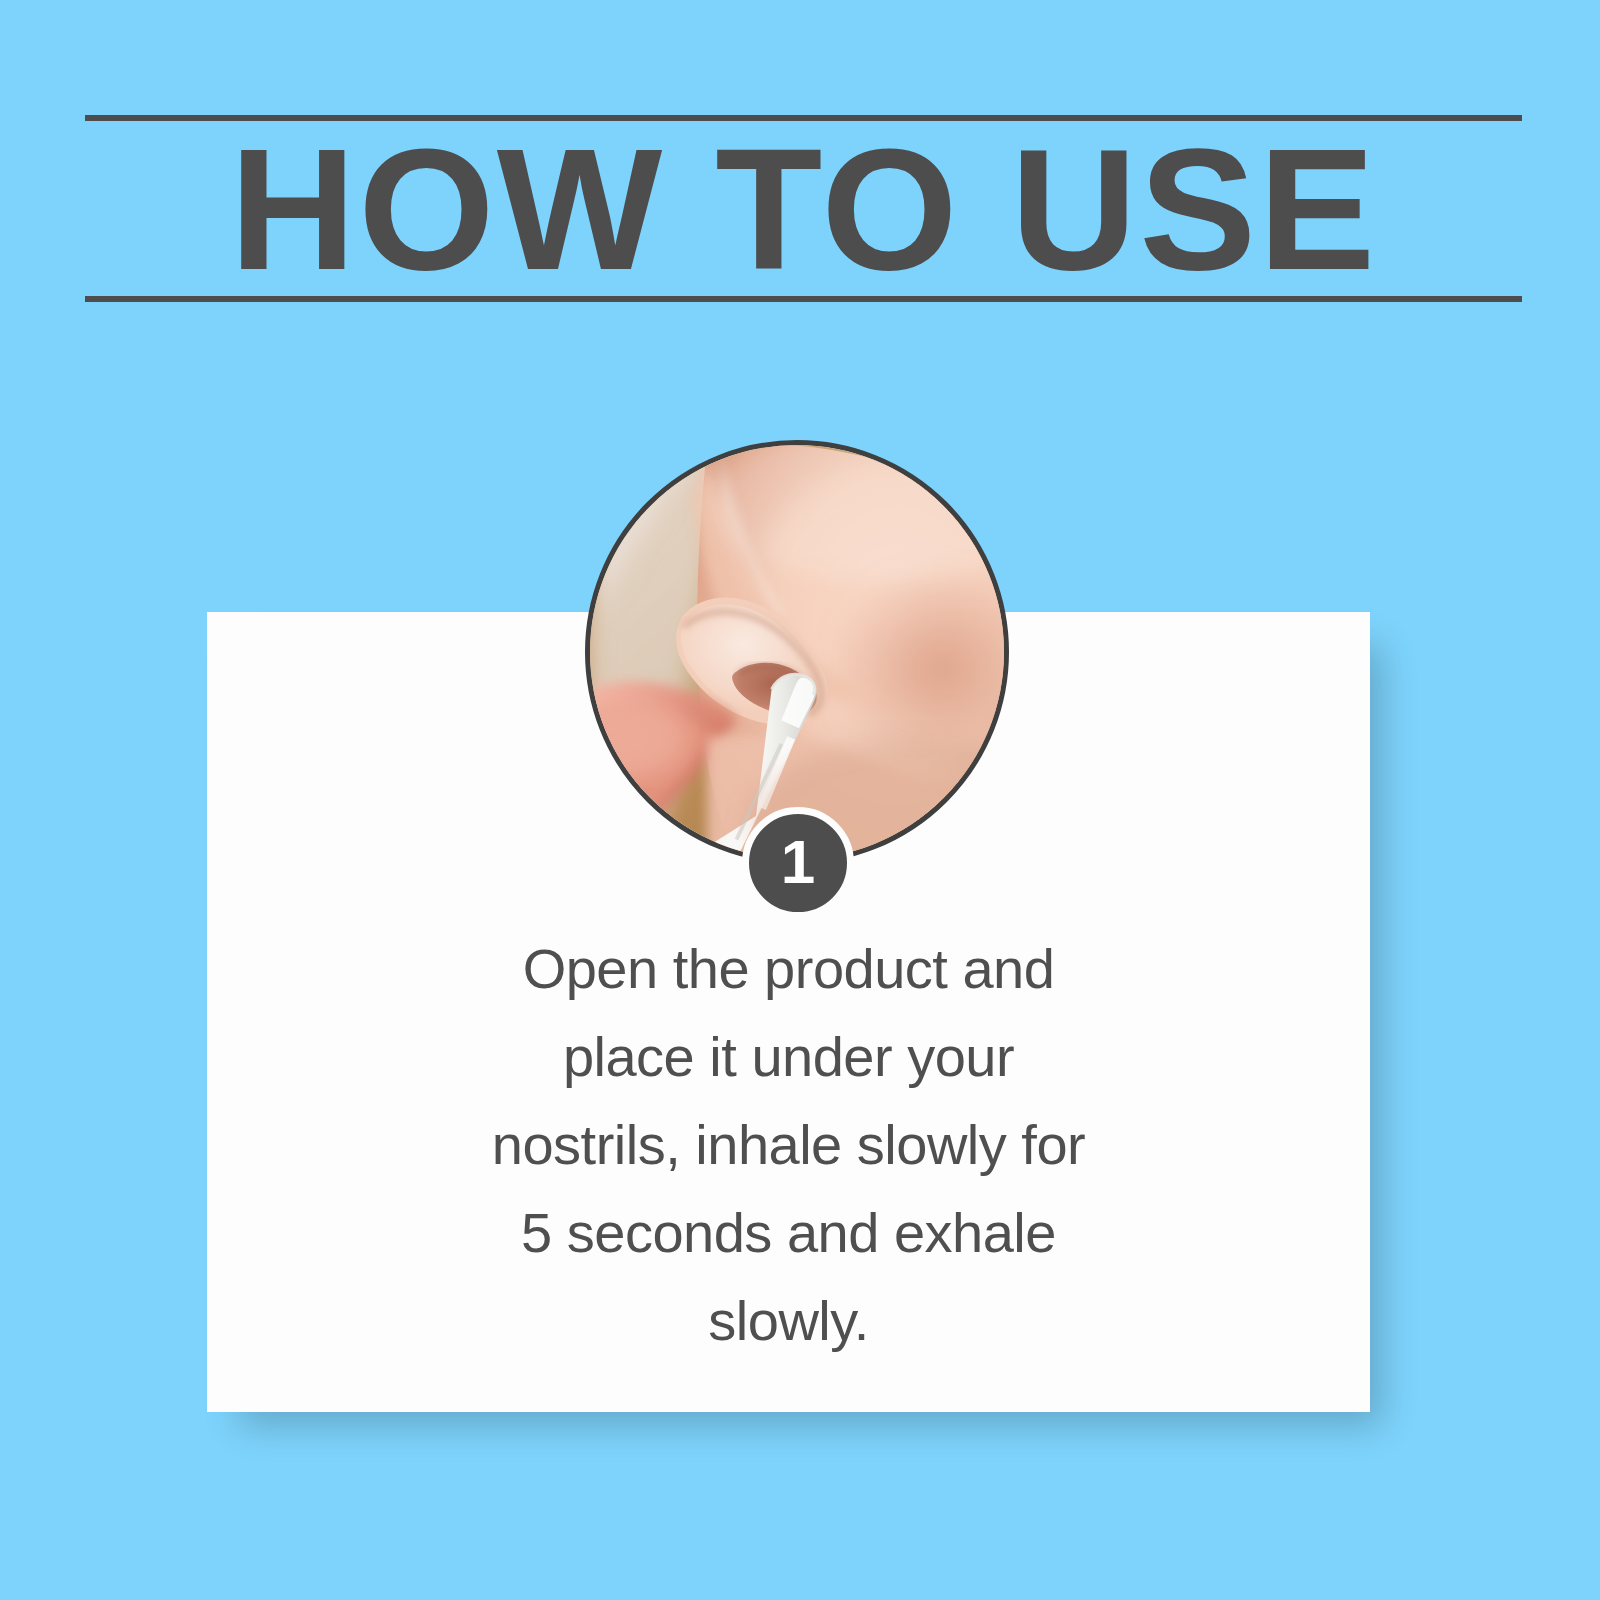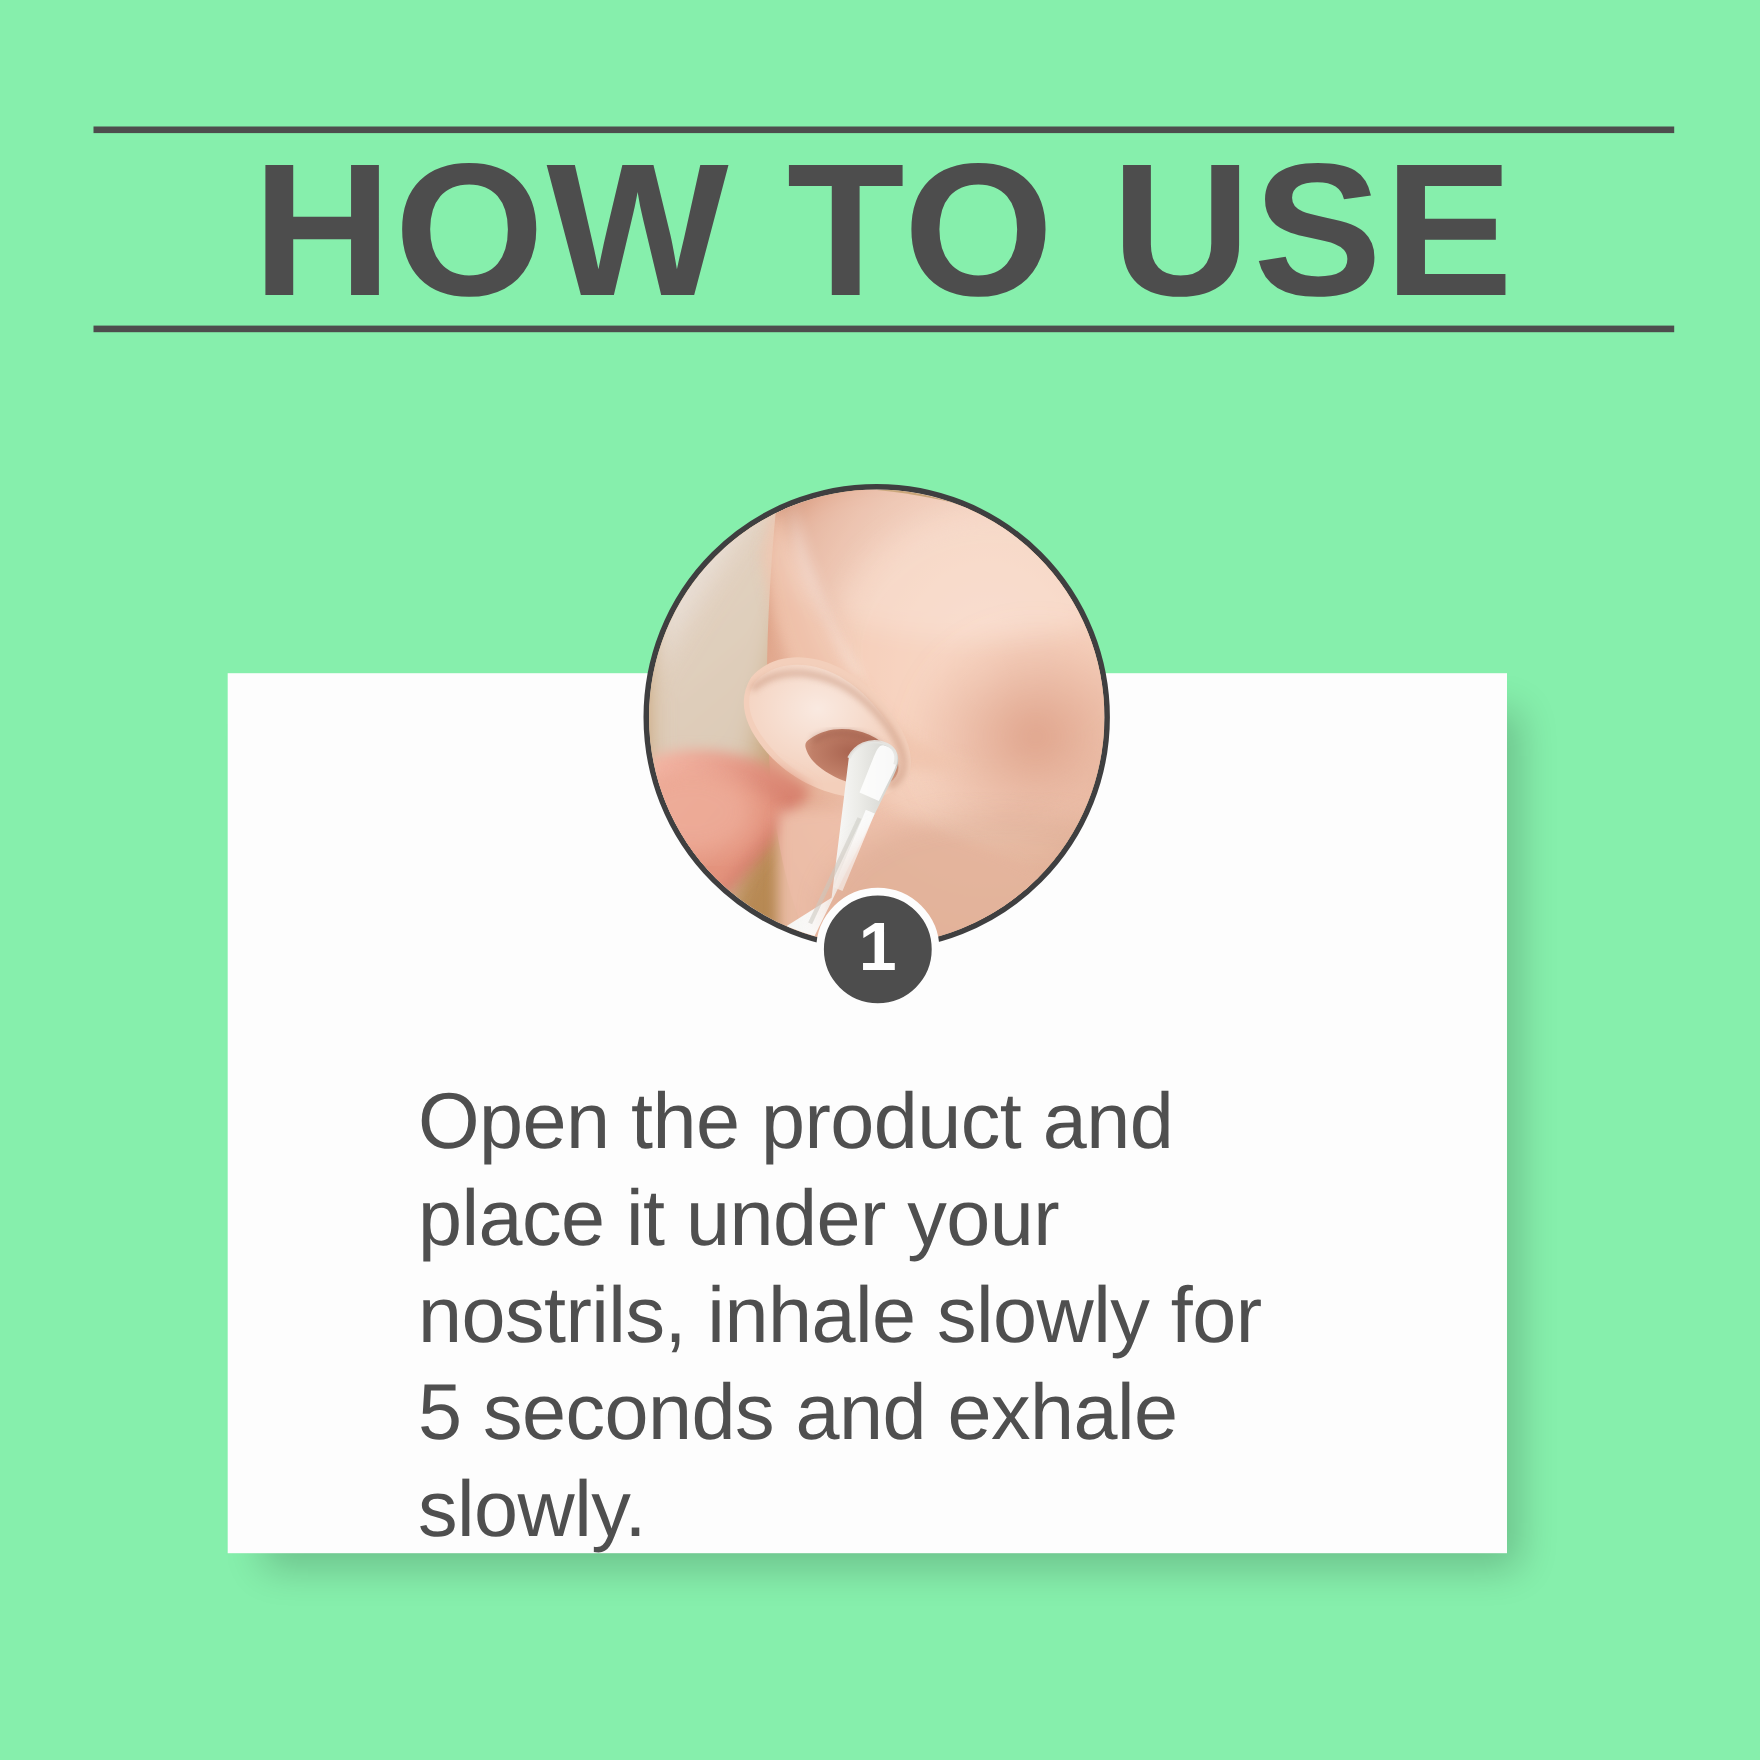--- a/index.html
+++ b/index.html
@@ -10,21 +10,21 @@
     width: 1600px;
     height: 1600px;
     background: #e4e4e4;
     font-family: "Liberation Sans", sans-serif;
     overflow: hidden;
   }
   #root {
     position: relative;
     width: 1600px;
     height: 1600px;
-    background: #86efac;
+    background: #7dd3fc;
   }
 
   
   .header {
     position: absolute;
     left: 85px;
     top: 115px;
     width: 1437px;
     height: 187px;
   }
@@ -118,26 +118,26 @@
     font-size: 62px;
     line-height: 1;
     color: #ffffff;
     padding-bottom: 2px;
   }
 
   
   .step-text {
     position: absolute;
     left: 380px;
-    top: 976px;
+    top: 925px;
     width: 817px;
-    text-align: left;
+    text-align: center;
     font-family: "Liberation Sans Narrow", "Liberation Sans", sans-serif;
     font-weight: normal;
-    font-size: 72px;
+    font-size: 56px;
     line-height: 88px;
     color: #4f4f4f;
     letter-spacing: -0.5px;
     white-space: pre-line;
   }
 </style>
 </head>
 <body>
 
 <div id="root">

